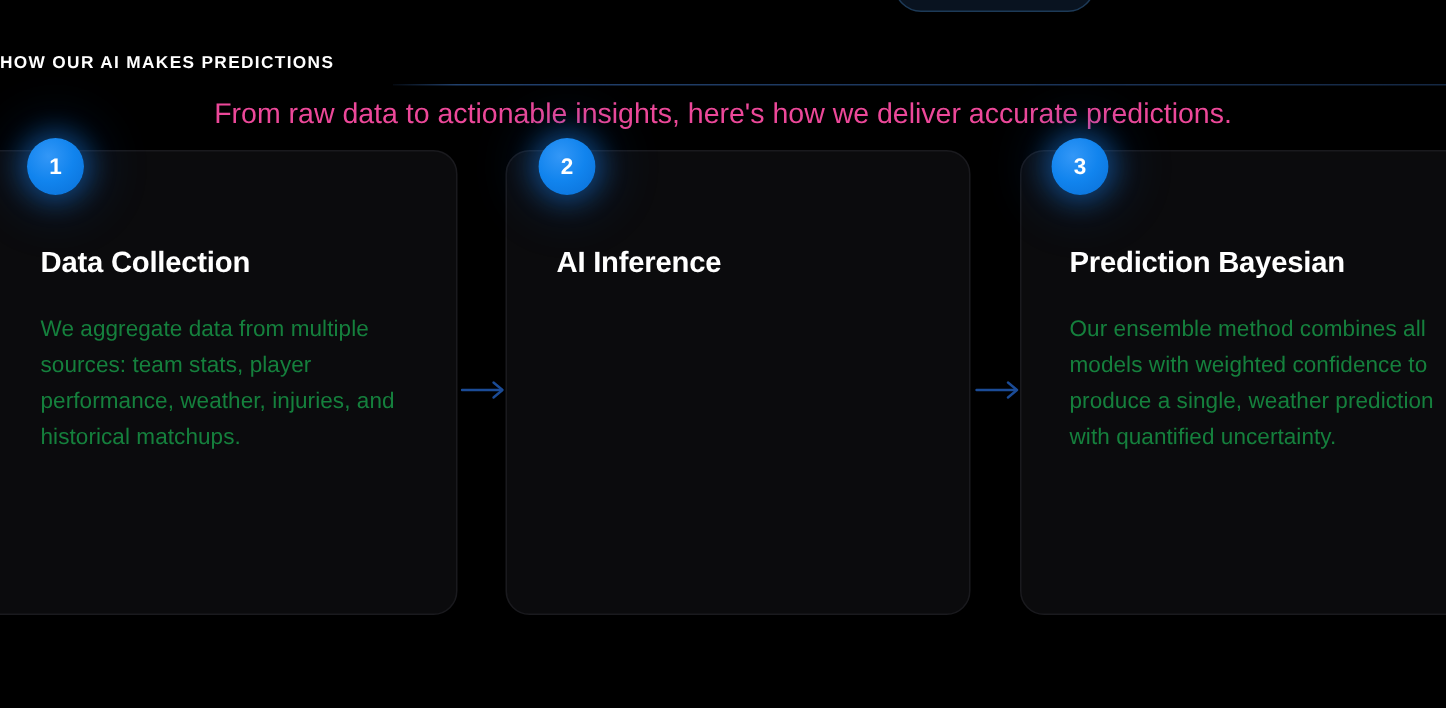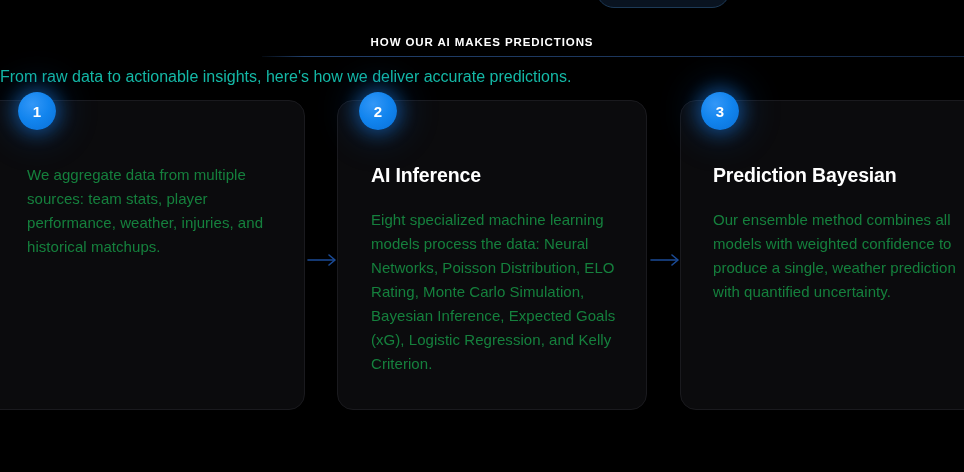--- a/index.html
+++ b/index.html
@@ -33,21 +33,20 @@
     background: #091320;
     border: 1px solid #1d3a57;
   }
 
   
   .section-head {
     position: absolute;
     left: 0;
     top: 34px;
     width: 964px;
-    text-align: center;
   }
   .section-title {
     font-size: 11.5px;
     font-weight: 700;
     letter-spacing: 0.9px;
     color: #ffffff;
     line-height: 16px;
     white-space: nowrap;
   }
 
@@ -58,22 +57,23 @@
     width: 702px;
     height: 1px;
     background: linear-gradient(to right, rgba(30,64,110,0.15), #21406c 6%, #1b3459 60%, #142742);
   }
 
   .section-sub {
     position: absolute;
     left: 0;
     top: 68px;
     width: 964px;
-    font-size: 16px;
-    color: #14b8a6;
+    text-align: center;
+    font-size: 19px;
+    color: #ec4899;
     line-height: 18px;
     white-space: nowrap;
   }
 
   
   .cards {
     position: absolute;
     left: 0;
     top: 100px;
     width: 964px;
@@ -164,28 +164,28 @@
   </div>
 
   <div class="head-rule"></div>
 
   <div class="section-sub">From raw data to actionable insights, here's how we deliver accurate predictions.</div>
 
   <div class="cards">
 
     <div class="card c1">
       <div class="card-inner">
+        <div class="card-title">Data Collection</div>
         <div class="card-body">We aggregate data from multiple sources: team stats, player performance, weather, injuries, and historical matchups.</div>
       </div>
     </div>
 
     <div class="card c2">
       <div class="card-inner">
         <div class="card-title">AI Inference</div>
-        <div class="card-body">Eight specialized machine learning models process the data: Neural Networks, Poisson Distribution, ELO Rating, Monte Carlo Simulation, Bayesian Inference, Expected Goals (xG), Logistic Regression, and Kelly Criterion.</div>
       </div>
     </div>
 
     <div class="card c3">
       <div class="card-inner">
         <div class="card-title">Prediction Bayesian</div>
         <div class="card-body">Our ensemble method combines all models with weighted confidence to produce a single, weather prediction with quantified uncertainty.</div>
       </div>
     </div>
 

